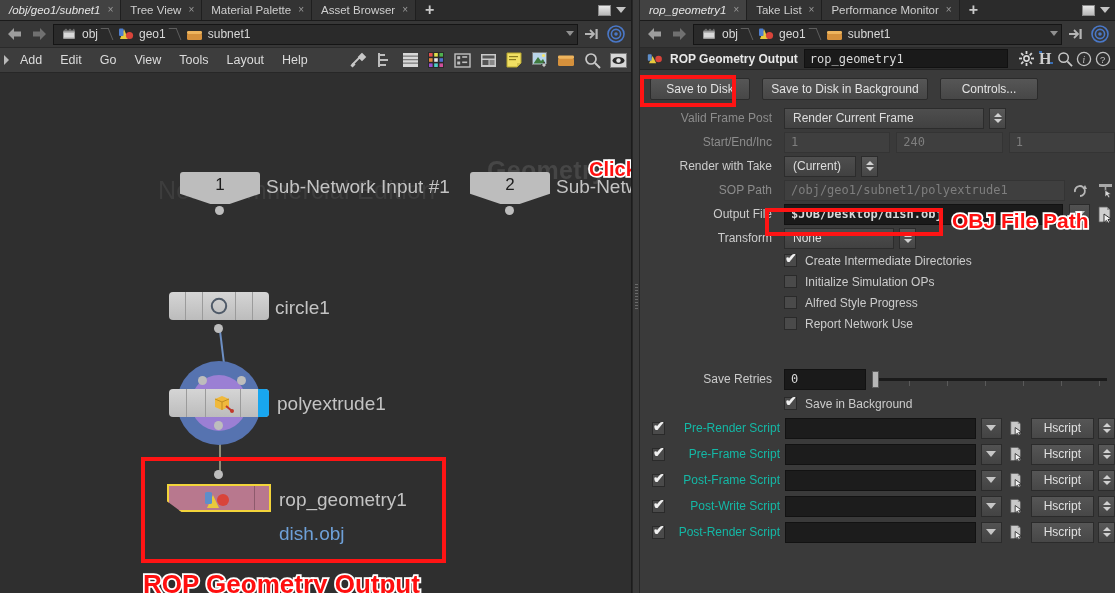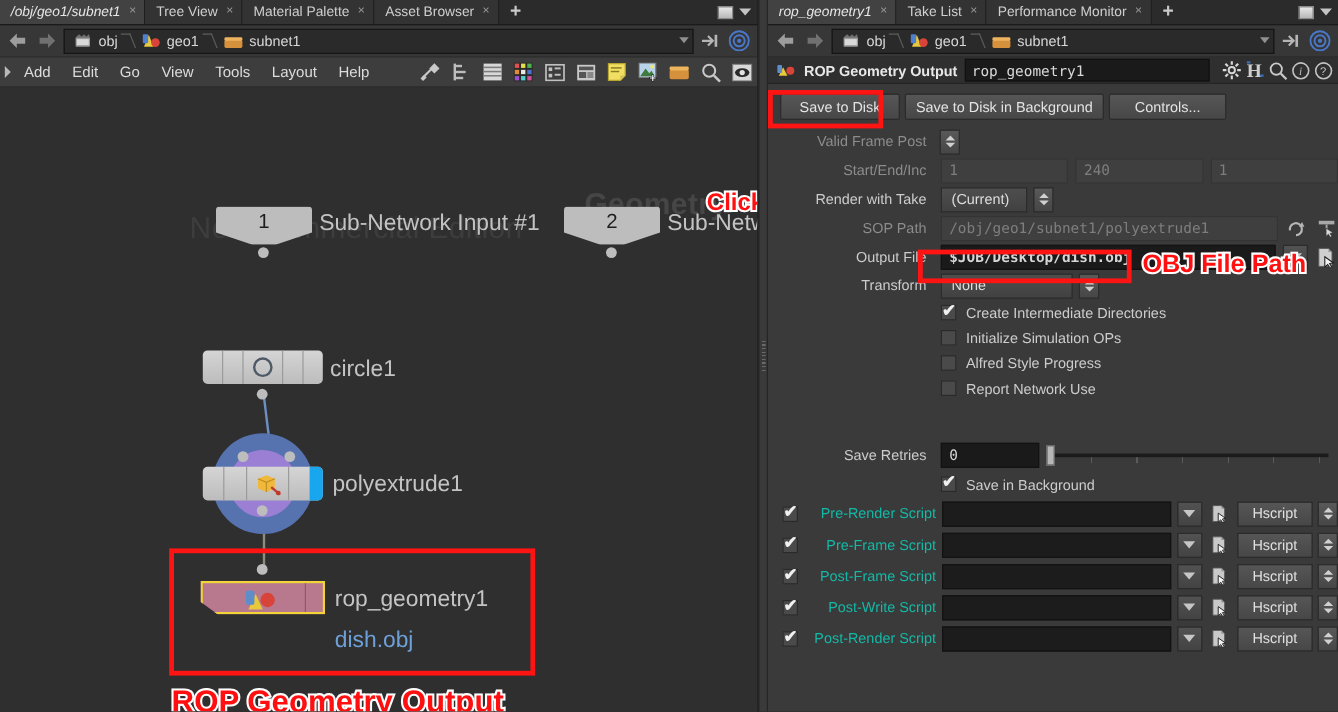--- a/index.html
+++ b/index.html
@@ -98,21 +98,21 @@
 
   
   .nodehdr { height: 22px; background:#2f2f2f; display:flex; align-items:center; gap:6px;
              padding-left: 6px; flex:0 0 22px; border-bottom:1px solid #242424; }
   .nodehdr .title { font-size:12px; font-weight:700; color:#e8e8e8; white-space:nowrap; }
   .namefield { flex:1 1 auto; height:19px; background:#1a1a1a; border:1px solid #111; color:#d9d9d9;
                font-family:"DejaVu Sans Mono", monospace; font-size:12px; padding:0 5px; display:flex; align-items:center; }
   .hdr-icons { display:flex; align-items:center; gap:3px; padding:0 4px; }
 
   .params { flex:1 1 auto; background:#3a3a3a; position:relative; overflow:hidden; padding-top: 4px; }
-  .btnrow { display:flex; gap:4px; padding: 4px 0 6px 10px; text-align: right; }
+  .btnrow { display:flex; gap:12px; padding: 4px 0 6px 10px; text-align: right; }
   .pbtn { height:22px; background: linear-gradient(180deg,#565656,#474747); border:1px solid #2b2b2b;
           border-radius:2px; color:#e3e3e3; font-size:12px; display:flex; align-items:center; justify-content:center;
           padding: 0 14px; white-space:nowrap; }
 
   .prow { display:flex; align-items:center; height:24px; padding-left: 6px; gap:6px; }
   .plabel { width: 132px; text-align:right; font-size:12px; color:#cccccc; padding-right:6px; flex:0 0 132px; white-space:nowrap; }
   .plabel.dim { color:#8c8c8c; }
   .menufield { height:21px; background:linear-gradient(180deg,#4e4e4e,#414141); border:1px solid #2c2c2c;
                color:#dedede; font-size:12px; display:flex; align-items:center; padding:0 8px; position:relative; }
   .spin { width:17px; height:21px; background:linear-gradient(180deg,#595959,#464646); border:1px solid #2c2c2c;
@@ -570,20 +570,21 @@
     <div class="params">
 
       <div class="btnrow">
         <div class="pbtn" style="width:100px;">Save to Disk</div>
         <div class="pbtn" style="width:166px;">Save to Disk in Background</div>
         <div class="pbtn" style="width:98px;">Controls...</div>
       </div>
 
       <div class="prow">
         <div class="plabel dim">Valid Frame Post</div>
+        <div class="menufield" style="width:200px;">Render Current Frame</div>
         <div class="spin">
             <i class="up"></i>
             <i class="dn"></i>
           </div>
       </div>
 
       <div class="prow">
         <div class="plabel dim">Start/End/Inc</div>
         <div class="txtfield dim" style="width:110px;">1</div>
         <div class="txtfield dim" style="width:110px;">240</div>

